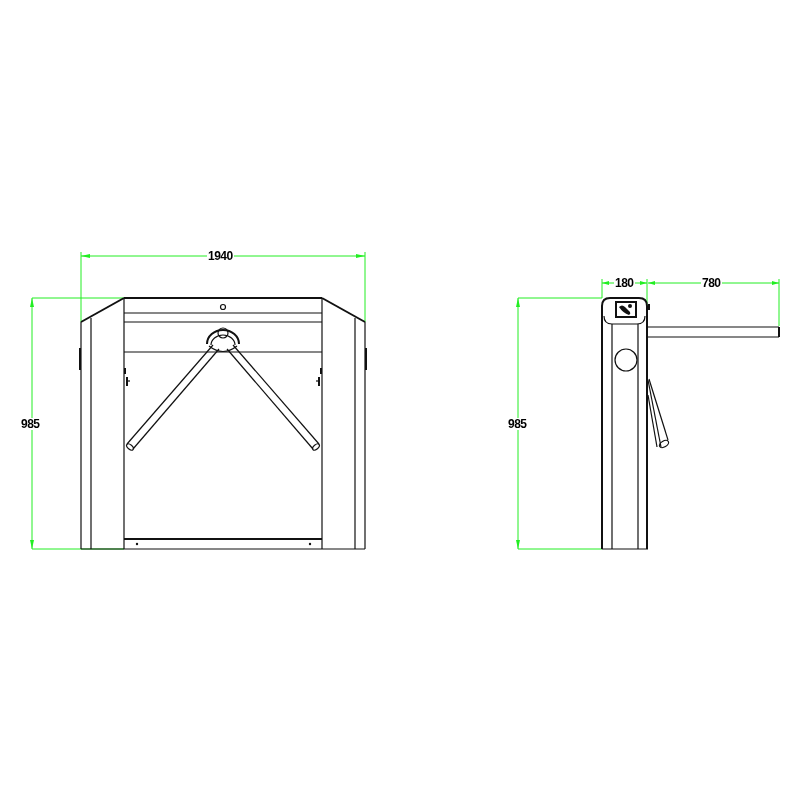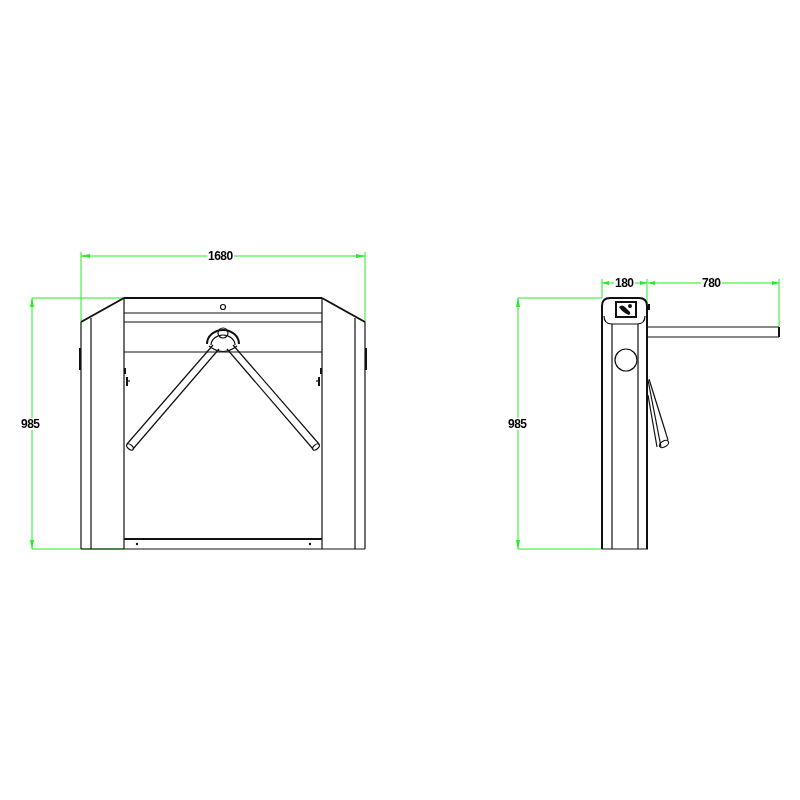--- a/index.html
+++ b/index.html
@@ -141,17 +141,17 @@
 
     <g>
       <line class="ln" x1="648" y1="380" x2="661" y2="447"></line>
       <line class="ln" x1="648" y1="395" x2="657" y2="447"></line>
       <line class="ln" x1="649" y1="379" x2="668" y2="440"></line>
       <ellipse class="ln" cx="664" cy="444" rx="5" ry="3" transform="rotate(-30 664 444)"></ellipse>
     </g>
   </g>
 </svg>
 
-<span class="dim-label" style="left:207px; top:250px;">1680</span>
+<span class="dim-label" style="left:207px; top:250px;">1940</span>
 <span class="dim-label" style="left:20px; top:418px;">985</span>
 <span class="dim-label" style="left:614px; top:277px;">180</span>
 <span class="dim-label" style="left:701px; top:277px;">780</span>
 <span class="dim-label" style="left:507px; top:418px;">985</span>
 
 </body></html>

